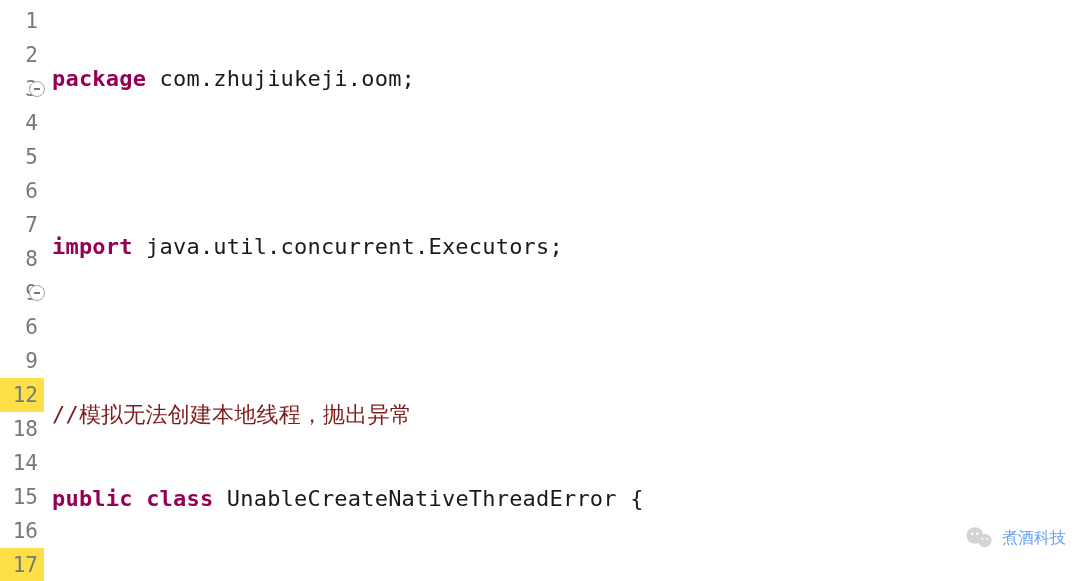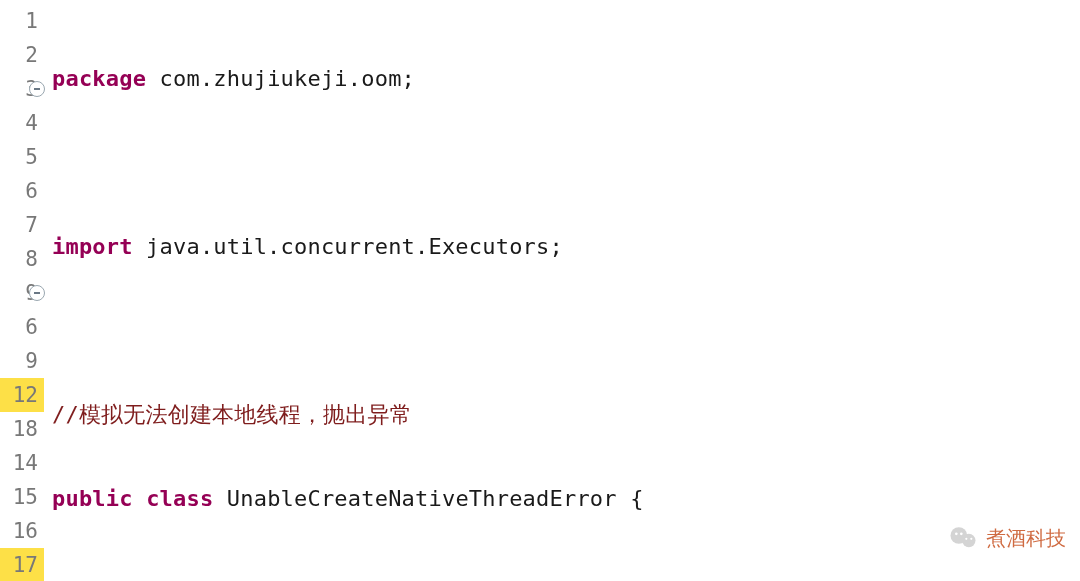--- a/index.html
+++ b/index.html
@@ -72,23 +72,23 @@
   .kw { color: #950055; font-weight: bold; }
   .plain { color: #1a1a1a; }
   .comment { color: #7f1d1d; text-align: right; }
   .watermark {
     position: absolute;
     right: 14px;
     bottom: 28px;
     display: flex;
     align-items: center;
     gap: 8px;
-    color: #c2410c;
+    color: #3b82f6;
     font-family: "PingFang SC", "Microsoft YaHei", sans-serif;
-    font-size: 20px;
+    font-size: 16px;
     opacity: 0.78;
   }
   .watermark .wm-icon {
     width: 30px;
     height: 30px;
     display: flex;
     align-items: center;
     justify-content: center;
   }
   .watermark svg { display:block; }

